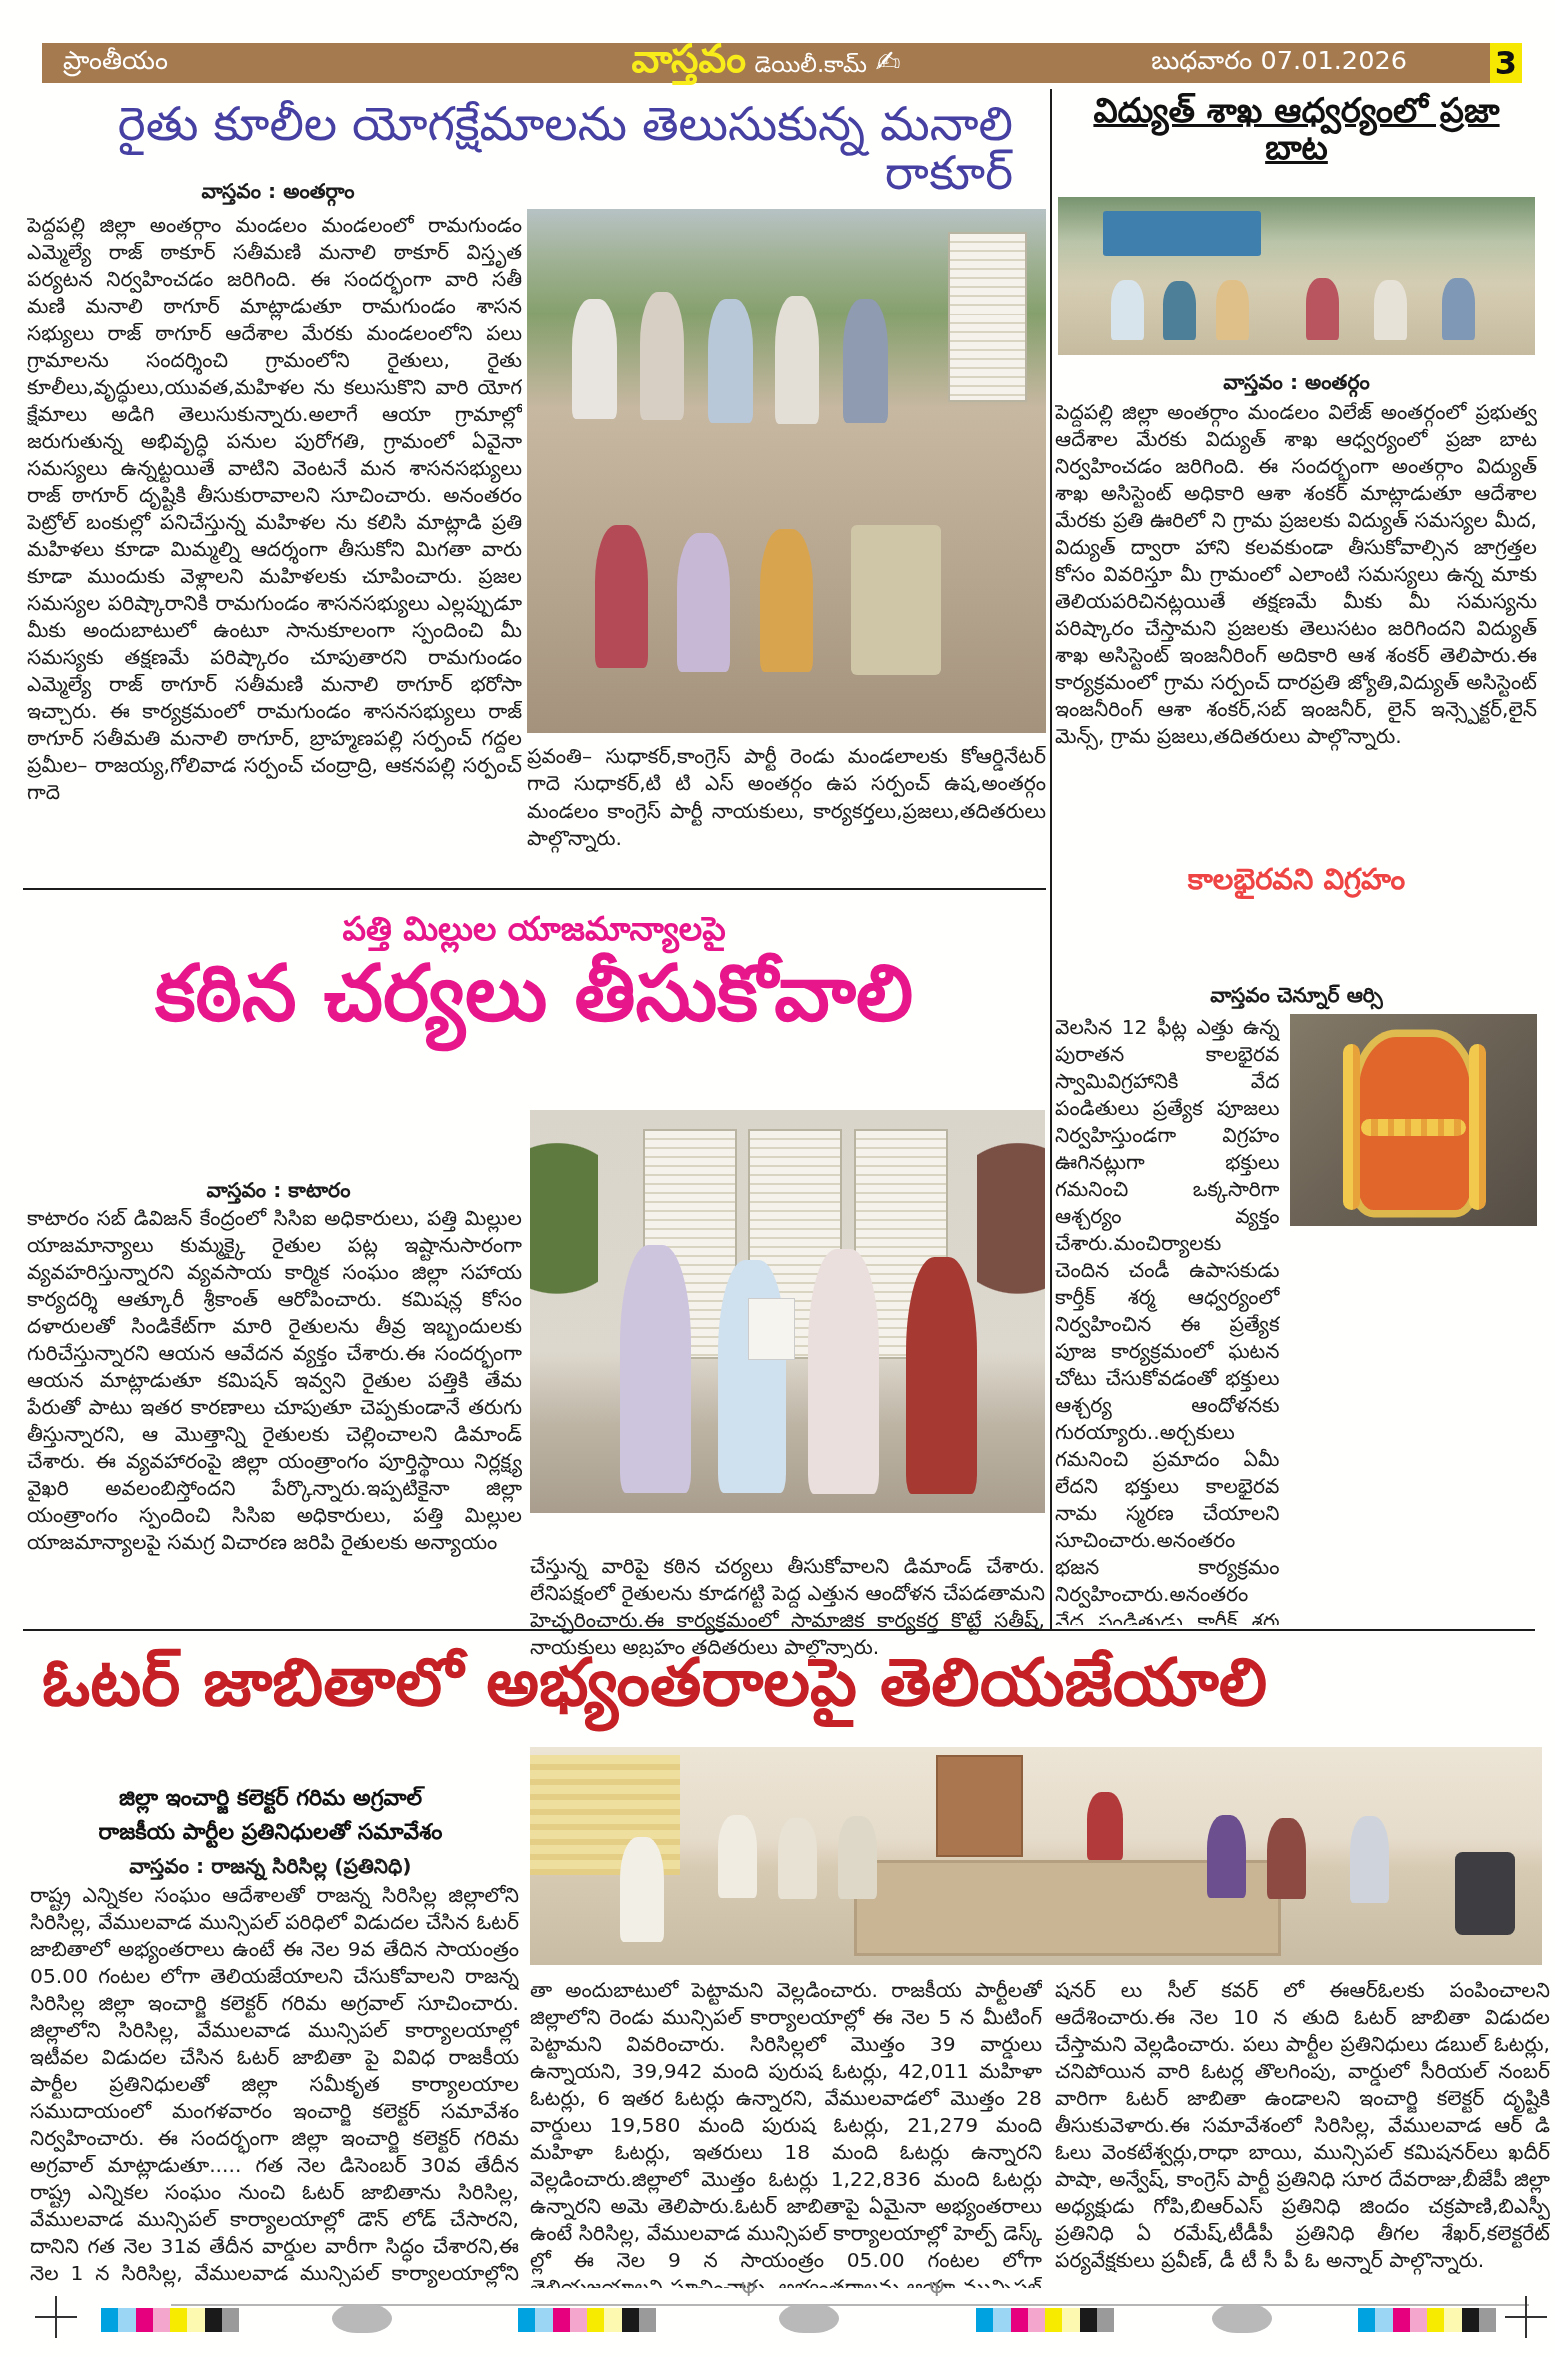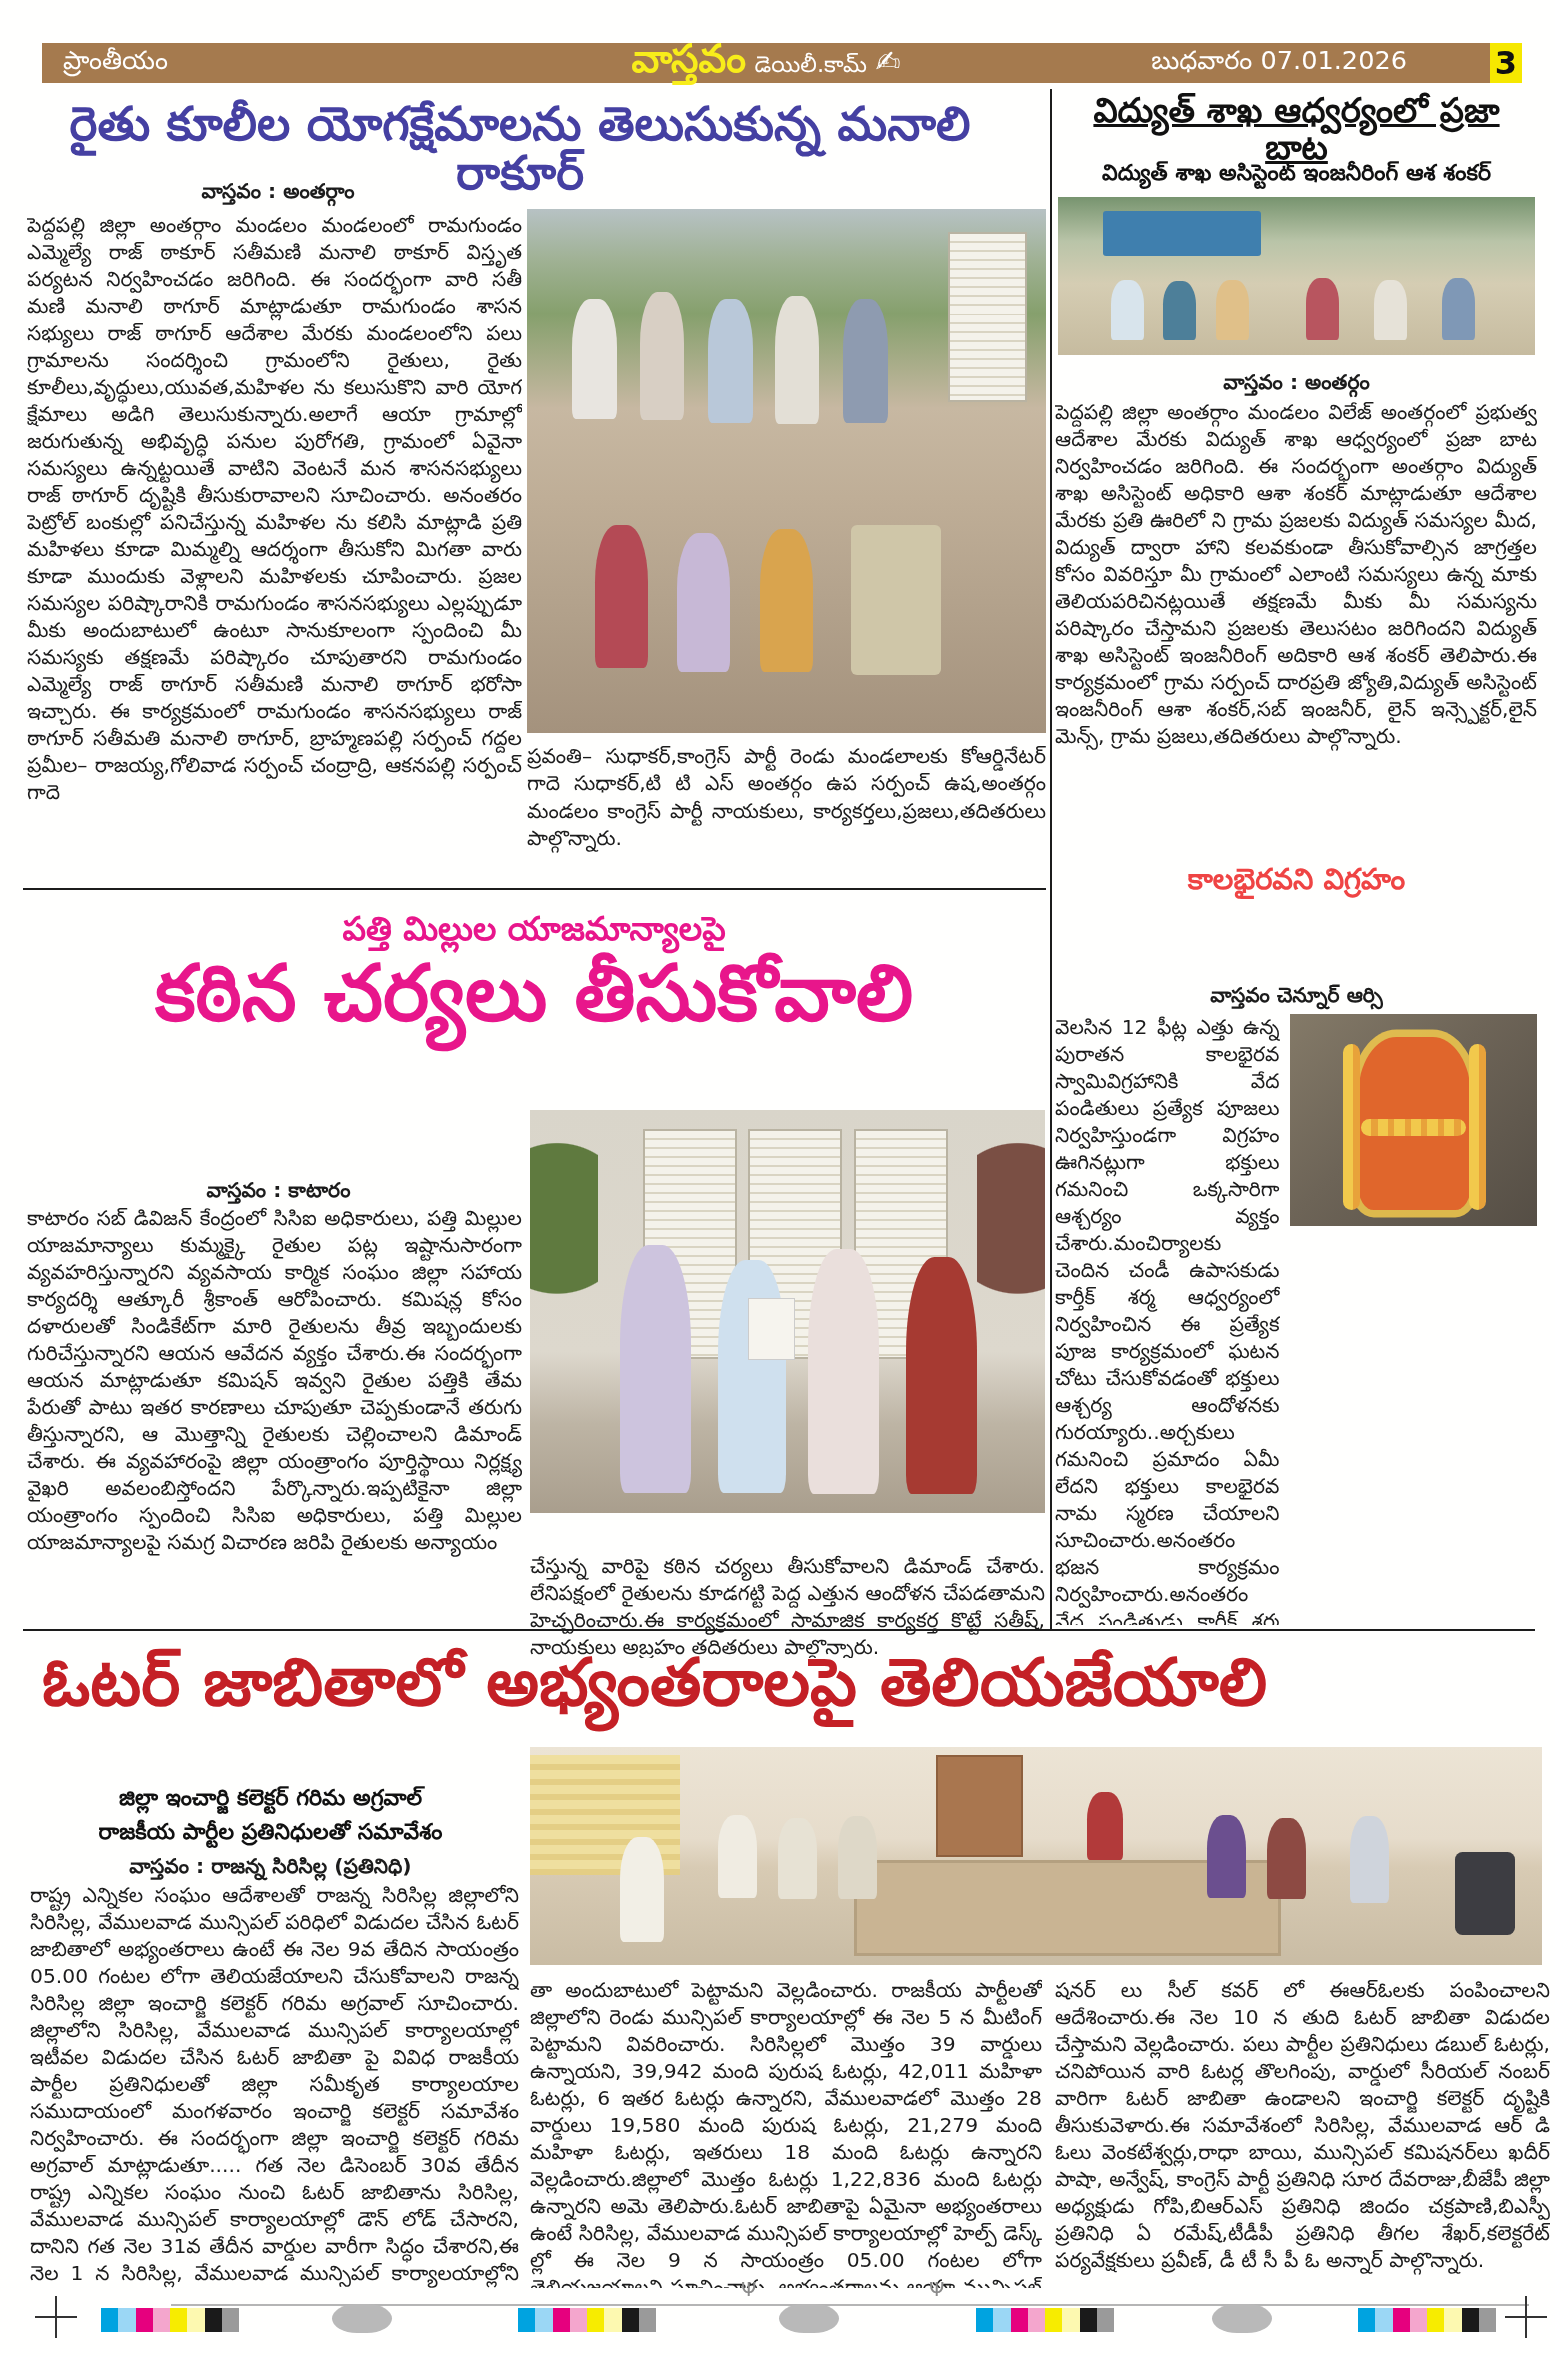--- a/index.html
+++ b/index.html
@@ -15,21 +15,21 @@
   
   .header-bar{background:#a57a4e;color:#ffffff;display:flex;align-items:center;}
   .header-left{font-size:25.6px;margin-left:21px;color:#ffffff;}
   .header-center{position:absolute;left:0;right:0;text-align:center;font-size:27px;}
   .masthead-main{color:#f8ed1a;font-weight:bold;font-size:39px;}
   .masthead-suffix{color:#ffffff;font-size:22.6px;}
   .header-right{position:absolute;right:83px;font-size:25.6px;color:#ffffff;}
   .page-num{background:#f6e800;color:#111;font-size:32px;font-weight:bold;
             display:flex;align-items:center;justify-content:center;}
   
-  .hl-blue{color:#4540a2;font-weight:bold;font-size:47px;line-height:1.05;}
+  .hl-blue{color:#4540a2;font-weight:normal;font-size:47px;line-height:1.05;text-align:right;}
   .hl-black{color:#111;font-weight:bold;font-size:34px;line-height:1.1;}
   .sub-black{color:#111;font-weight:bold;font-size:22px;}
   .kicker-pink{color:#e8168b;font-weight:bold;font-size:33px;}
   .hl-pink{color:#e8168b;font-weight:bold;font-size:78px;line-height:1.0;}
   .kicker-dark{color:#ef4444;font-weight:bold;font-size:29px;}
   .hl-mid{color:#111;font-weight:bold;font-size:47px;}
   .hl-red{color:#c42026;font-weight:bold;font-size:66px;line-height:1.05;}
   
   .photo{position:absolute;overflow:hidden;}
   .ph1{background:linear-gradient(180deg,#b7c2c4 0%,#9fb193 10%,#86a06d 20%,#c7b8a2 38%,#bfae97 55%,#b3a28c 75%,#a4927d 100%);}
@@ -87,21 +87,20 @@
     <div class="blob" style="left:316px;top:90px;width:45px;height:124px;background:#8e9bb0;"></div>
     <div class="blob" style="left:68px;top:316px;width:53px;height:143px;background:#b44a55;"></div>
     <div class="blob" style="left:150px;top:324px;width:53px;height:139px;background:#c7b8d6;"></div>
     <div class="blob" style="left:233px;top:320px;width:53px;height:143px;background:#d9a44e;"></div>
     <div class="blob" style="left:324px;top:316px;width:90px;height:150px;background:#cfc6a8;border-radius:6px;"></div>
     <div class="board" style="left:421px;top:22.6px;width:75px;height:166px;"></div>
   </div>
   <div class="abs caption just" style="left:527px;top:743px;width:519px;height:120px;">ప్రవంతి– సుధాకర్,కాంగ్రెస్ పార్టీ రెండు మండలాలకు కోఆర్డినేటర్ గాదె సుధాకర్,టి టి ఎస్ అంతర్గం ఉప సర్పంచ్ ఉష,అంతర్గం మండలం కాంగ్రెస్ పార్టీ నాయకులు, కార్యకర్తలు,ప్రజలు,తదితరులు పాల్గొన్నారు.</div>
 
   <div class="abs hl-black center" style="left:1058px;top:92px;width:477px;height:57px;text-decoration:underline;">విద్యుత్ శాఖ ఆధ్వర్యంలో ప్రజా బాట</div>
-  <div class="abs sub-black center" style="left:1058px;top:160px;width:477px;">విద్యుత్ శాఖ అసిస్టెంట్ ఇంజనీరింగ్ ఆశ శంకర్</div>
   <div class="photo ph2" style="left:1058px;top:197px;width:477px;height:158px;">
     <div class="abs" style="left:45px;top:13.5px;width:158px;height:45px;background:#3f7fae;border-radius:3px;"></div>
     <div class="blob" style="left:53px;top:83px;width:33px;height:60px;background:#d8e4ec;"></div>
     <div class="blob" style="left:105px;top:84px;width:33px;height:59px;background:#4d7f99;"></div>
     <div class="blob" style="left:158px;top:83px;width:33px;height:60px;background:#e0c089;"></div>
     <div class="blob" style="left:248px;top:81px;width:33px;height:62px;background:#b8555f;"></div>
     <div class="blob" style="left:316px;top:83px;width:33px;height:60px;background:#e6e2d8;"></div>
     <div class="blob" style="left:384px;top:81px;width:33px;height:62px;background:#7f98b6;"></div>
   </div>
   <div class="abs dateline center" style="left:1058px;top:370px;width:477px;">వాస్తవం : అంతర్గం</div>

